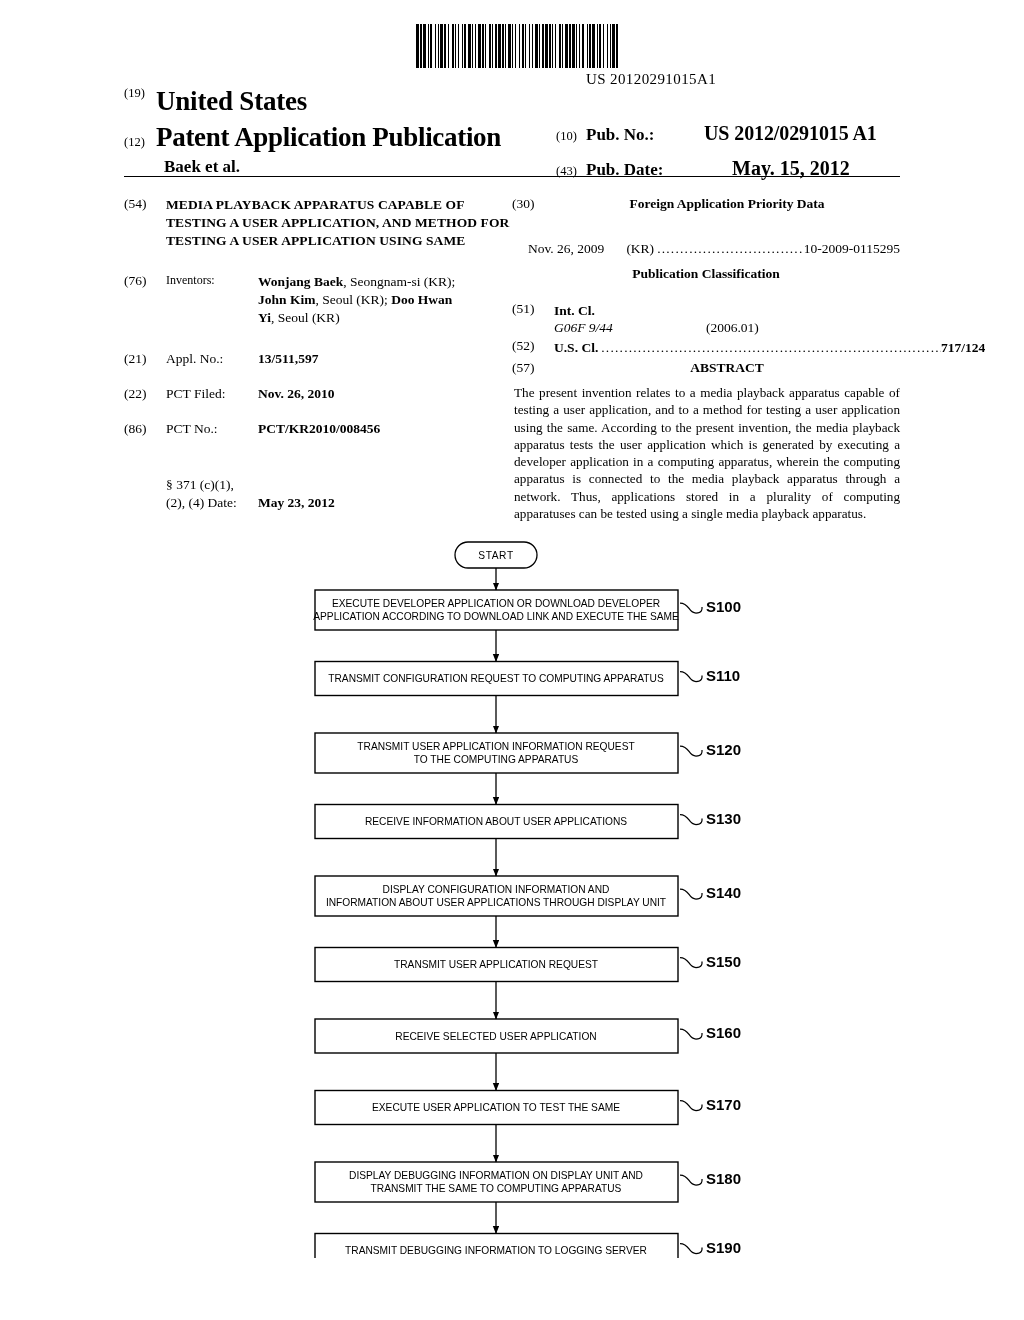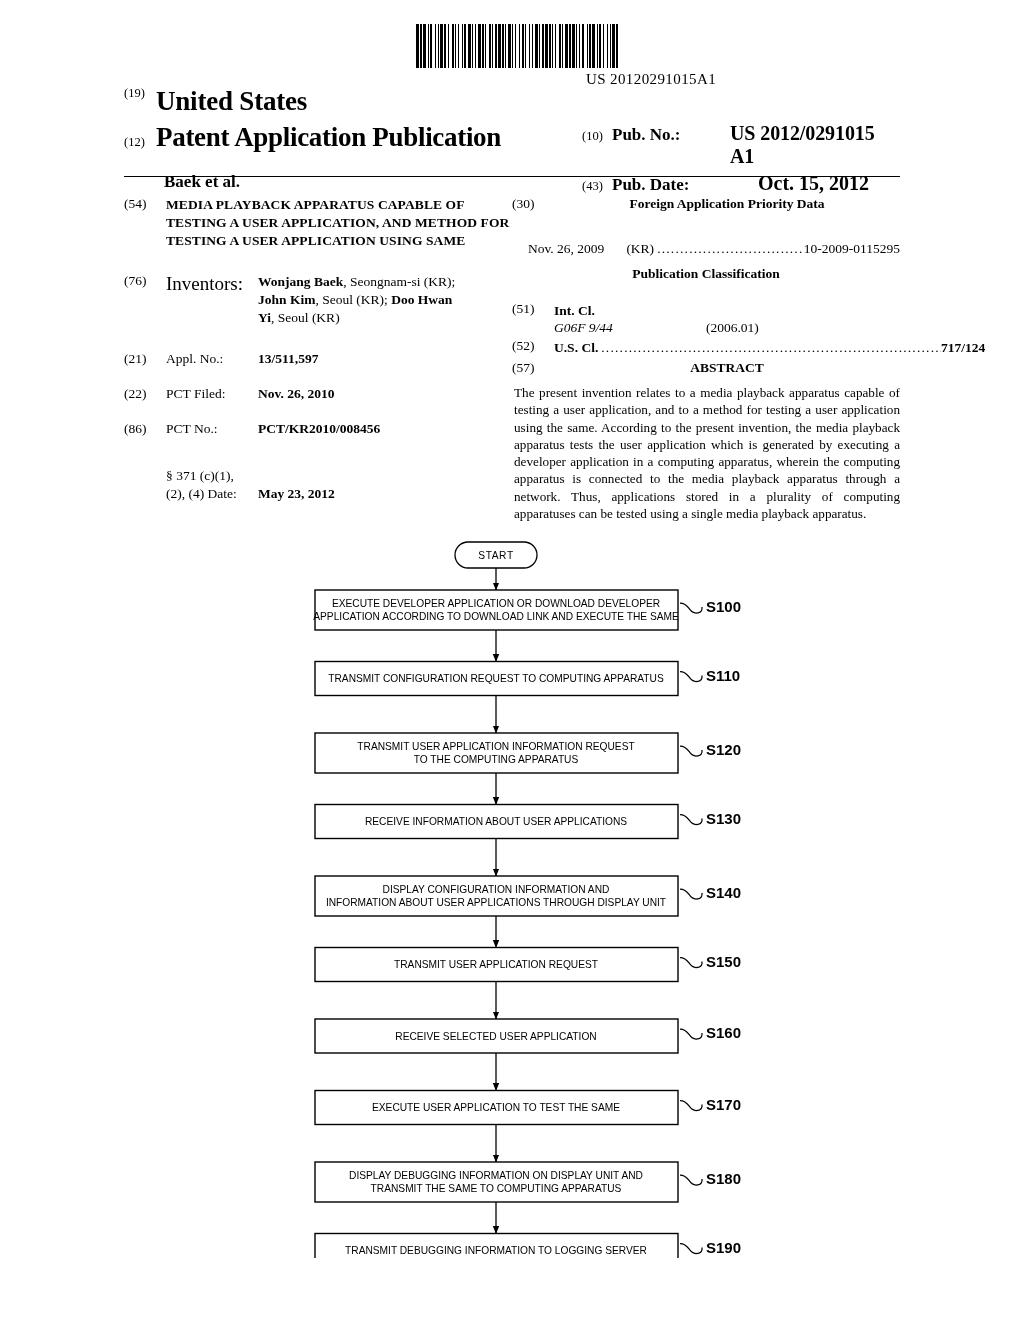--- a/index.html
+++ b/index.html
@@ -67,21 +67,21 @@
   }
   .hdr-left {
     width: 432px;
     flex: none;
   }
   .hdr-right {
     flex: 1;
     display: flex;
     align-items: baseline;
   }
-  .hdr-right .kindcode { width: 28px; margin-left: 26px; }
+  .hdr-right .kindcode { width: 28px; }
   .hdr-field-label {
     font-size: 17px;
     font-weight: bold;
     width: 118px;
     flex: none;
   }
   .hdr-field-value {
     font-size: 20px;
     font-weight: bold;
     letter-spacing: -0.1px;
@@ -133,21 +133,21 @@
   .title-text {
     font-size: 13.5px;
     font-weight: bold;
     line-height: 1.32;
     letter-spacing: 0.1px;
   }
 
   .inv-label {
     width: 92px;
     flex: none;
-    font-size: 19px;
+    font-size: 12px;
   }
   .inv-list {
     flex: 1;
     font-size: 13.5px;
     line-height: 1.33;
   }
   .inv-list b { font-weight: bold; }
 
   .data-label {
     width: 92px;
@@ -158,21 +158,21 @@
     flex: 1;
     font-size: 13.5px;
     font-weight: bold;
   }
 
   .gap-sm { height: 17px; }
   .gap-md { height: 22px; }
 
   .sec371 {
     display: flex;
-    margin-top: 11px;
+    margin-top: 20px;
   }
   .sec371-left {
     width: 134px;
     flex: none;
     font-size: 13.5px;
     line-height: 1.3;
     padding-left: 42px;
     box-sizing: border-box;
   }
   .sec371-val {
@@ -377,21 +377,21 @@
     </div>
   </div>
 
   <div class="hdr-row row3">
     <div class="hdr-left">
       <span class="hdr-applicant">Baek et al.</span>
     </div>
     <div class="hdr-right">
       <span class="kindcode">(43)</span>
       <span class="hdr-field-label">Pub. Date:</span>
-      <span class="pubdate-value">Oct. 15, 2012</span>
+      <span class="pubdate-value">May. 15, 2012</span>
     </div>
   </div>
 
 </div>
 
 <div class="hrule"></div>
 
 <div class="biblio">
 
   <div class="col-left">

